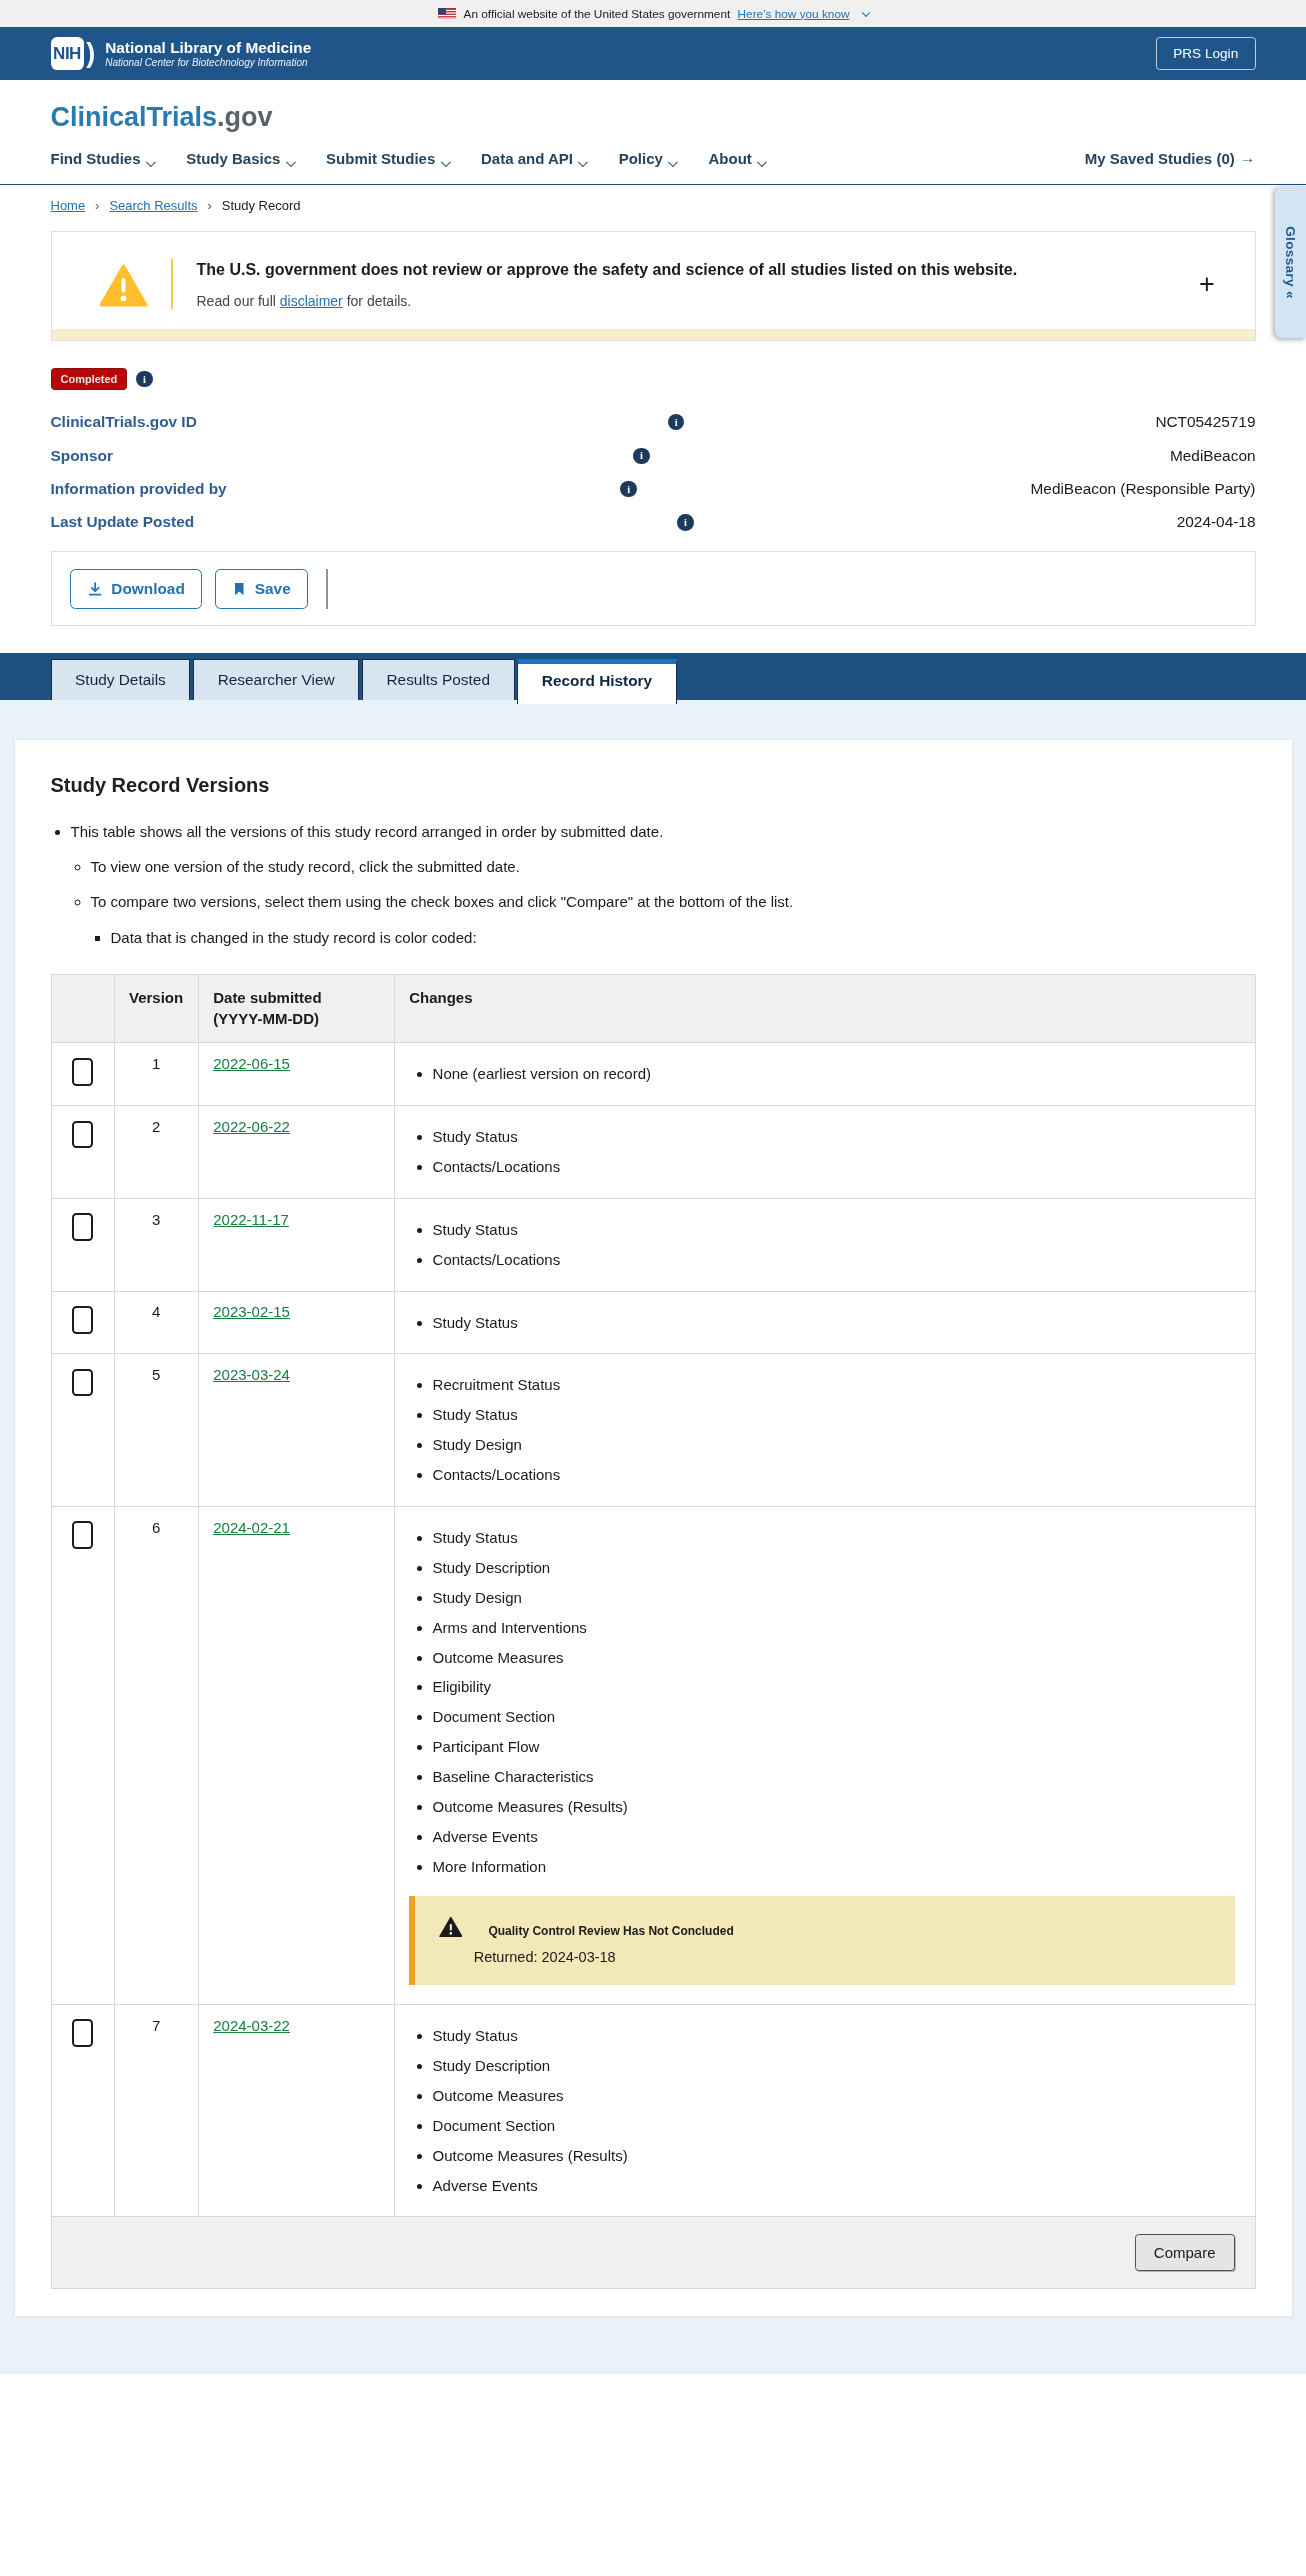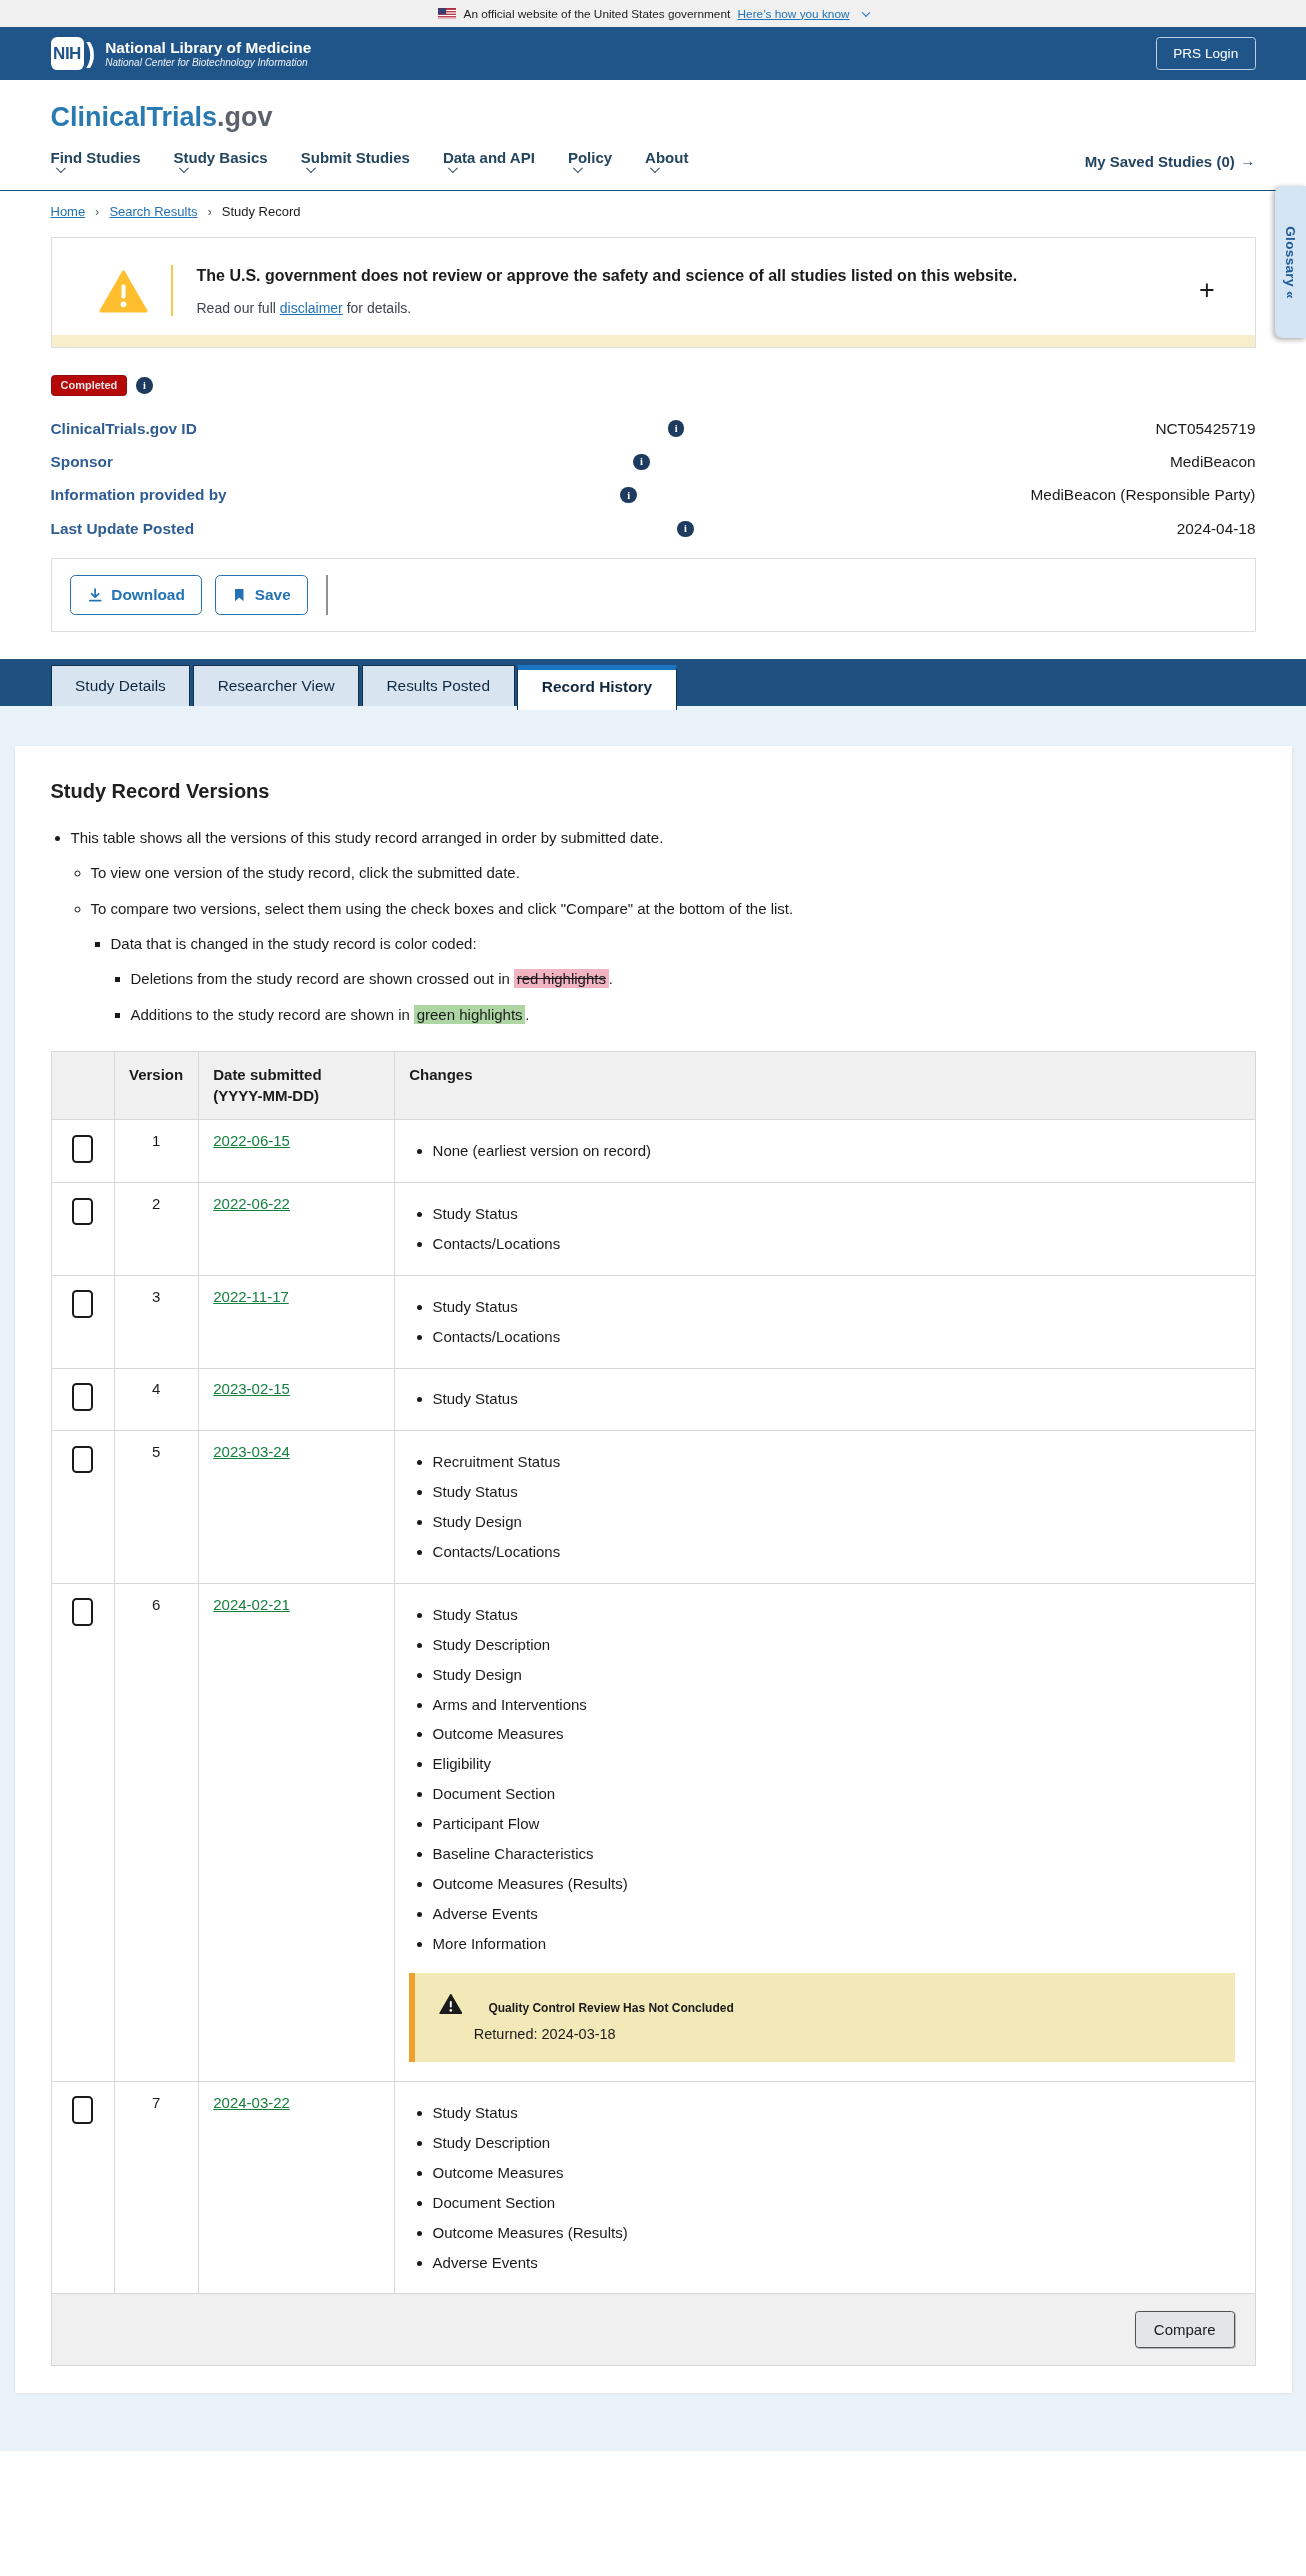--- a/index.html
+++ b/index.html
@@ -22,21 +22,21 @@
   .nih-paren{color:#fff;font-size:27px;font-weight:600;line-height:.8;margin-right:7.3px;}
   .nih-org{font-size:15.4px;font-weight:600;line-height:1.15;}
   .nih-suborg{font-size:10px;font-style:italic;opacity:.92;}
   .prs-login{margin-left:auto;background:transparent;border:0.9px solid #bcd0e2;border-radius:3.6px;color:#fff;font-size:13.6px;padding:8.2px 16.3px;font-family:inherit;cursor:pointer;}
 
   
   .masthead{padding-top:22px;}
   .brand{font-size:27px;font-weight:bold;color:#2a7ab2;text-decoration:none;}
   .brand .gov{color:#5b616b;}
   .main-nav{display:flex;align-items:center;margin-top:16.3px;font-size:15px;font-weight:600;color:#24455f;}
-  .nav-item{margin-right:33px;cursor:pointer;display:inline-flex;align-items:flex-start;flex-direction:column;}
+  .nav-item{margin-right:33px;cursor:pointer;display:inline-flex;align-items:flex-end;}
   .saved{margin-left:auto;cursor:pointer;display:inline-flex;align-items:center;gap:5.4px;font-weight:600;}
   .arrow{font-size:15.4px;}
   .nav-divider{border-bottom:1.8px solid #1d4e79;margin-top:16.3px;}
 
   
   .breadcrumb{padding:13.6px 0 9px;font-size:13px;color:#1b1b1b;}
   .breadcrumb a{color:#2272b5;}
   .breadcrumb .sep{margin:0 6.3px;color:#5b616b;}
 
   
@@ -262,24 +262,20 @@
     <h2>Study Record Versions</h2>
 
     <div class="intro">
       <ul>
         <li><span>This table shows all the versions of this study record arranged in order by submitted date.</span>
           <ul>
             <li><span>To view one version of the study record, click the submitted date.</span></li>
             <li><span>To compare two versions, select them using the check boxes and click "Compare" at the bottom of the list.</span>
               <ul>
                 <li><span>Data that is changed in the study record is color coded:</span>
-                  <ul>
-                    <li><span>Deletions from the study record are shown crossed out in </span><span class="hl-red">red highlights</span><span>.</span></li>
-                    <li><span>Additions to the study record are shown in </span><span class="hl-green">green highlights</span><span>.</span></li>
-                  </ul>
                 </li>
               </ul>
             </li>
           </ul>
         </li>
       </ul>
     </div>
 
     <table class="versions">
       <colgroup>

